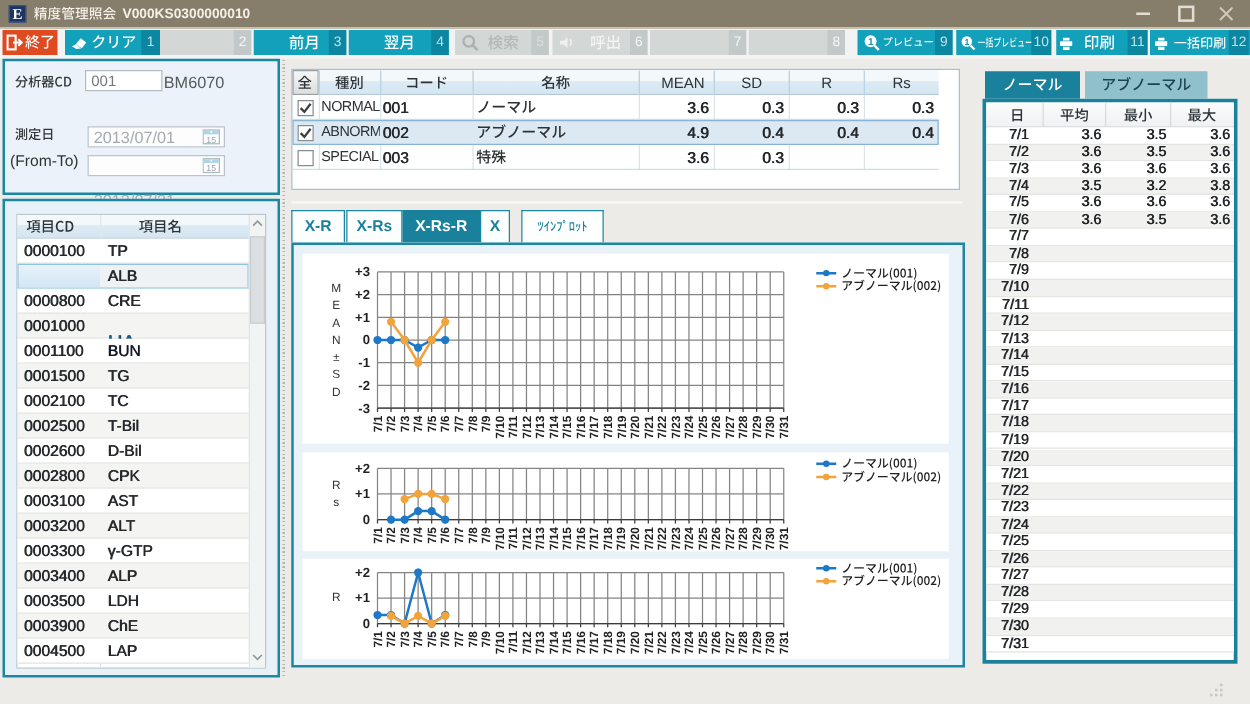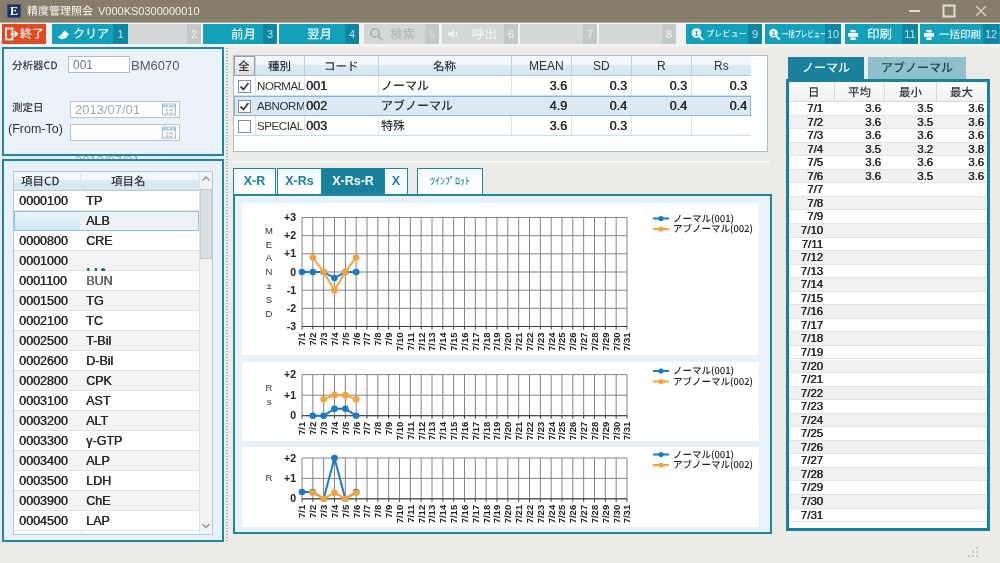--- a/index.html
+++ b/index.html
@@ -7,21 +7,21 @@
 <div style="position:absolute;left:7px;top:4px;width:14px;height:14px;background:#1e3560;border:1px solid #38508c;box-sizing:border-box;"></div>
 <div style="position:absolute;left:7px;top:4px;width:14px;height:14px;line-height:14px;text-align:center;color:#fff;font-family:'Liberation Serif',serif;font-size:12px;font-weight:bold;">E</div>
 <div style="position:absolute;left:27.0px;top:2.1px;line-height:0;"><svg width="66" height="16" viewBox="0 0 66 16" fill="#f4f1ea">
       <path transform="translate(0.0,12.8) scale(0.011000,-0.011000)" d="M44 765C68 694 90 601 94 542L162 558C155 619 134 710 107 780ZM321 785C309 717 283 618 262 558L320 541C344 598 373 691 398 767ZM38 509V421H159C129 319 76 198 25 131C40 105 62 63 71 34C108 88 143 169 173 254V-82H258V292C286 241 315 184 329 150L390 223C371 254 283 378 258 407V421H363V509H258V841H173V509ZM626 843V766H422V697H626V644H447V578H626V521H394V451H962V521H715V578H915V644H715V697H937V766H715V843ZM811 329V267H541V329ZM453 399V-84H541V74H811V7C811 -4 807 -8 794 -8C782 -8 740 -8 698 -7C709 -28 721 -61 724 -83C788 -84 831 -83 862 -70C891 -58 900 -35 900 7V399ZM541 202H811V138H541Z"></path>
       <path transform="translate(11.0,12.8) scale(0.011000,-0.011000)" d="M386 641V563H236V487H386V325H786V487H940V563H786V641H693V563H476V641ZM693 487V398H476V487ZM741 196C703 152 652 117 593 88C534 117 485 153 449 196ZM247 272V196H400L356 180C393 129 440 86 496 50C408 21 309 3 207 -6C221 -26 239 -62 246 -85C369 -70 488 -44 590 -2C683 -44 791 -71 910 -87C922 -62 946 -25 965 -5C865 4 772 22 691 48C771 97 837 161 880 245L821 276L804 272ZM116 749V463C116 317 110 111 27 -32C48 -41 88 -68 105 -84C193 70 207 305 207 463V664H947V749H579V844H481V749Z"></path>
       <path transform="translate(22.0,12.8) scale(0.011000,-0.011000)" d="M226 438V-85H316V-54H756V-84H850V168H316V227H780V438ZM756 17H316V97H756ZM579 850C558 799 525 749 486 708V771H241C251 789 260 808 268 827L179 850C148 773 93 694 33 644C55 632 92 607 110 592C139 620 168 655 194 694H225C245 660 264 620 272 594L357 619C350 639 336 667 320 694H473C458 680 442 666 426 655L457 639H452V564H77V371H166V492H839V371H932V564H543V639H542C558 656 574 674 590 694H661C688 660 714 619 726 592L812 618C802 639 784 668 764 694H960V771H641C651 790 661 809 669 828ZM316 368H686V297H316Z"></path>
       <path transform="translate(33.0,12.8) scale(0.011000,-0.011000)" d="M492 534H624V424H492ZM705 534H834V424H705ZM492 719H624V610H492ZM705 719H834V610H705ZM323 34V-52H970V34H712V154H937V240H712V343H924V800H406V343H616V240H397V154H616V34ZM30 111 53 14C144 44 262 84 371 121L355 211L250 177V405H347V492H250V693H362V781H41V693H160V492H51V405H160V149C112 134 67 121 30 111Z"></path>
       <path transform="translate(44.0,12.8) scale(0.011000,-0.011000)" d="M546 399H809V266H546ZM457 476V188H903V476ZM333 124C345 58 352 -29 353 -81L446 -66C445 -15 433 70 420 135ZM546 127C571 61 595 -26 603 -77L697 -57C688 -4 661 80 635 144ZM752 131C796 63 849 -29 871 -85L961 -45C937 11 882 100 837 165ZM166 157C133 84 82 1 39 -50L130 -89C174 -31 223 57 257 132ZM175 719H302V564H175ZM175 307V480H302V307ZM86 803V173H175V222H390V803ZM427 805V722H583C565 639 521 584 395 550C413 533 437 501 445 479C600 526 654 606 676 722H838C832 644 825 610 814 599C807 591 798 590 784 590C768 590 730 590 689 594C702 573 711 541 713 517C759 515 803 516 827 518C854 520 874 526 891 545C913 569 922 630 931 772C932 783 933 805 933 805Z"></path>
       <path transform="translate(55.0,12.8) scale(0.011000,-0.011000)" d="M592 184C631 148 672 106 709 63L349 49C385 113 422 189 455 257H918V346H88V257H338C315 190 279 110 244 46L95 42L108 -51C280 -44 535 -34 777 -20C794 -44 810 -66 821 -86L908 -33C861 42 765 149 674 227ZM262 523V450H736V529C794 488 855 452 914 424C931 452 952 486 975 510C816 571 649 695 542 843H444C368 719 204 575 31 496C51 475 76 440 87 417C148 447 207 483 262 523ZM497 752C551 679 633 603 723 538H283C372 605 449 681 497 752Z"></path>
     </svg></div>
-<div style="position:absolute;font-family:'Liberation Sans',sans-serif;font-size:11px;font-weight:400;color:#f4f1ea;line-height:11px;top:5.5px;white-space:pre;left:98px;">V000KS0300000010</div>
+<div style="position:absolute;font-family:'Liberation Sans',sans-serif;font-size:11px;font-weight:700;color:#f4f1ea;line-height:11px;top:5.5px;white-space:pre;left:98px;">V000KS0300000010</div>
 <svg style="position:absolute;left:905px;top:0px;" width="90" height="22">
 <rect x="4" y="10" width="11" height="2" fill="#e3ded4"></rect>
 <rect x="38.5" y="5.5" width="11" height="11" fill="none" stroke="#e3ded4" stroke-width="2"></rect>
 <path d="M71 6 L81 16 M81 6 L71 16" stroke="#cfc9bb" stroke-width="1.6" fill="none"></path>
 </svg>
 <div style="position:absolute;left:0px;top:22px;width:1000px;height:24px;background:#f2f3f2;border-top:1px solid #b9ae98;"></div>
 <div style="position:absolute;left:2px;top:24px;width:44px;height:20px;background:#e04a20;"></div>
 <svg style="position:absolute;left:5px;top:27px;" width="14" height="14">
 <rect x="1" y="1.5" width="6.5" height="11" fill="none" stroke="#fff" stroke-width="1.7"></rect>
 <path d="M5.5 7 L12 7 M9.6 4.4 L12.3 7 L9.6 9.6" stroke="#fff" stroke-width="1.7" fill="none"></path>
@@ -189,21 +189,21 @@
 <div style="position:absolute;font-family:'Liberation Sans',sans-serif;font-size:12.5px;font-weight:700;color:#26292c;line-height:12.5px;top:214.8px;white-space:pre;text-shadow:0.5px 0 0 #26292c;left:19px;margin-top:32px;">0000200</div>
 <div style="position:absolute;font-family:'Liberation Sans',sans-serif;font-size:12.5px;font-weight:400;color:#26292c;line-height:12.5px;top:214.8px;white-space:pre;text-shadow:0.5px 0 0 #26292c;left:86px;">ALB</div>
 <div style="position:absolute;left:14px;top:231px;width:185px;height:20px;background:#ffffff;border-bottom:1px solid #e2e2e0;box-sizing:border-box;"></div>
 <div style="position:absolute;font-family:'Liberation Sans',sans-serif;font-size:12.5px;font-weight:400;color:#26292c;line-height:12.5px;top:234.8px;white-space:pre;text-shadow:0.5px 0 0 #26292c;left:19px;">0000800</div>
 <div style="position:absolute;font-family:'Liberation Sans',sans-serif;font-size:12.5px;font-weight:400;color:#26292c;line-height:12.5px;top:234.8px;white-space:pre;text-shadow:0.5px 0 0 #26292c;left:86px;">CRE</div>
 <div style="position:absolute;left:14px;top:251px;width:185px;height:20px;background:#f4f4f2;border-bottom:1px solid #e2e2e0;box-sizing:border-box;"></div>
 <div style="position:absolute;font-family:'Liberation Sans',sans-serif;font-size:12.5px;font-weight:400;color:#26292c;line-height:12.5px;top:254.8px;white-space:pre;text-shadow:0.5px 0 0 #26292c;left:19px;">0001000</div>
 <div style="position:absolute;font-family:'Liberation Sans',sans-serif;font-size:16px;font-weight:400;color:#0369a1;line-height:12.5px;top:269px;white-space:pre;text-shadow:0.5px 0 0 #26292c;left:86px;">UA</div>
 <div style="position:absolute;left:14px;top:271px;width:185px;height:20px;background:#ffffff;border-bottom:1px solid #e2e2e0;box-sizing:border-box;"></div>
 <div style="position:absolute;font-family:'Liberation Sans',sans-serif;font-size:12.5px;font-weight:400;color:#26292c;line-height:12.5px;top:274.8px;white-space:pre;text-shadow:0.5px 0 0 #26292c;left:19px;">0001100</div>
-<div style="position:absolute;font-family:'Liberation Sans',sans-serif;font-size:12.5px;font-weight:400;color:#737373;line-height:12.5px;top:274.8px;white-space:pre;text-shadow:0.5px 0 0 #26292c;left:86px;">BUN</div>
+<div style="position:absolute;font-family:'Liberation Sans',sans-serif;font-size:12.5px;font-weight:400;color:#0f172a;line-height:12.5px;top:274.8px;white-space:pre;text-shadow:0.5px 0 0 #26292c;left:86px;">BUN</div>
 <div style="position:absolute;left:14px;top:291px;width:185px;height:20px;background:#f4f4f2;border-bottom:1px solid #e2e2e0;box-sizing:border-box;"></div>
 <div style="position:absolute;font-family:'Liberation Sans',sans-serif;font-size:12.5px;font-weight:400;color:#26292c;line-height:12.5px;top:294.8px;white-space:pre;text-shadow:0.5px 0 0 #26292c;left:19px;">0001500</div>
 <div style="position:absolute;font-family:'Liberation Sans',sans-serif;font-size:12.5px;font-weight:400;color:#26292c;line-height:12.5px;top:294.8px;white-space:pre;text-shadow:0.5px 0 0 #26292c;left:86px;">TG</div>
 <div style="position:absolute;left:14px;top:311px;width:185px;height:20px;background:#ffffff;border-bottom:1px solid #e2e2e0;box-sizing:border-box;"></div>
 <div style="position:absolute;font-family:'Liberation Sans',sans-serif;font-size:12.5px;font-weight:400;color:#26292c;line-height:12.5px;top:314.8px;white-space:pre;text-shadow:0.5px 0 0 #26292c;left:19px;">0002100</div>
 <div style="position:absolute;font-family:'Liberation Sans',sans-serif;font-size:12.5px;font-weight:400;color:#26292c;line-height:12.5px;top:314.8px;white-space:pre;text-shadow:0.5px 0 0 #26292c;left:86px;">TC</div>
 <div style="position:absolute;left:14px;top:331px;width:185px;height:20px;background:#f4f4f2;border-bottom:1px solid #e2e2e0;box-sizing:border-box;"></div>
 <div style="position:absolute;font-family:'Liberation Sans',sans-serif;font-size:12.5px;font-weight:400;color:#26292c;line-height:12.5px;top:334.8px;white-space:pre;text-shadow:0.5px 0 0 #26292c;left:19px;">0002500</div>
 <div style="position:absolute;font-family:'Liberation Sans',sans-serif;font-size:12.5px;font-weight:400;color:#26292c;line-height:12.5px;top:334.8px;white-space:pre;text-shadow:0.5px 0 0 #26292c;left:86px;text-align:center;">T-Bil</div>
 <div style="position:absolute;left:14px;top:351px;width:185px;height:20px;background:#ffffff;border-bottom:1px solid #e2e2e0;box-sizing:border-box;"></div>

